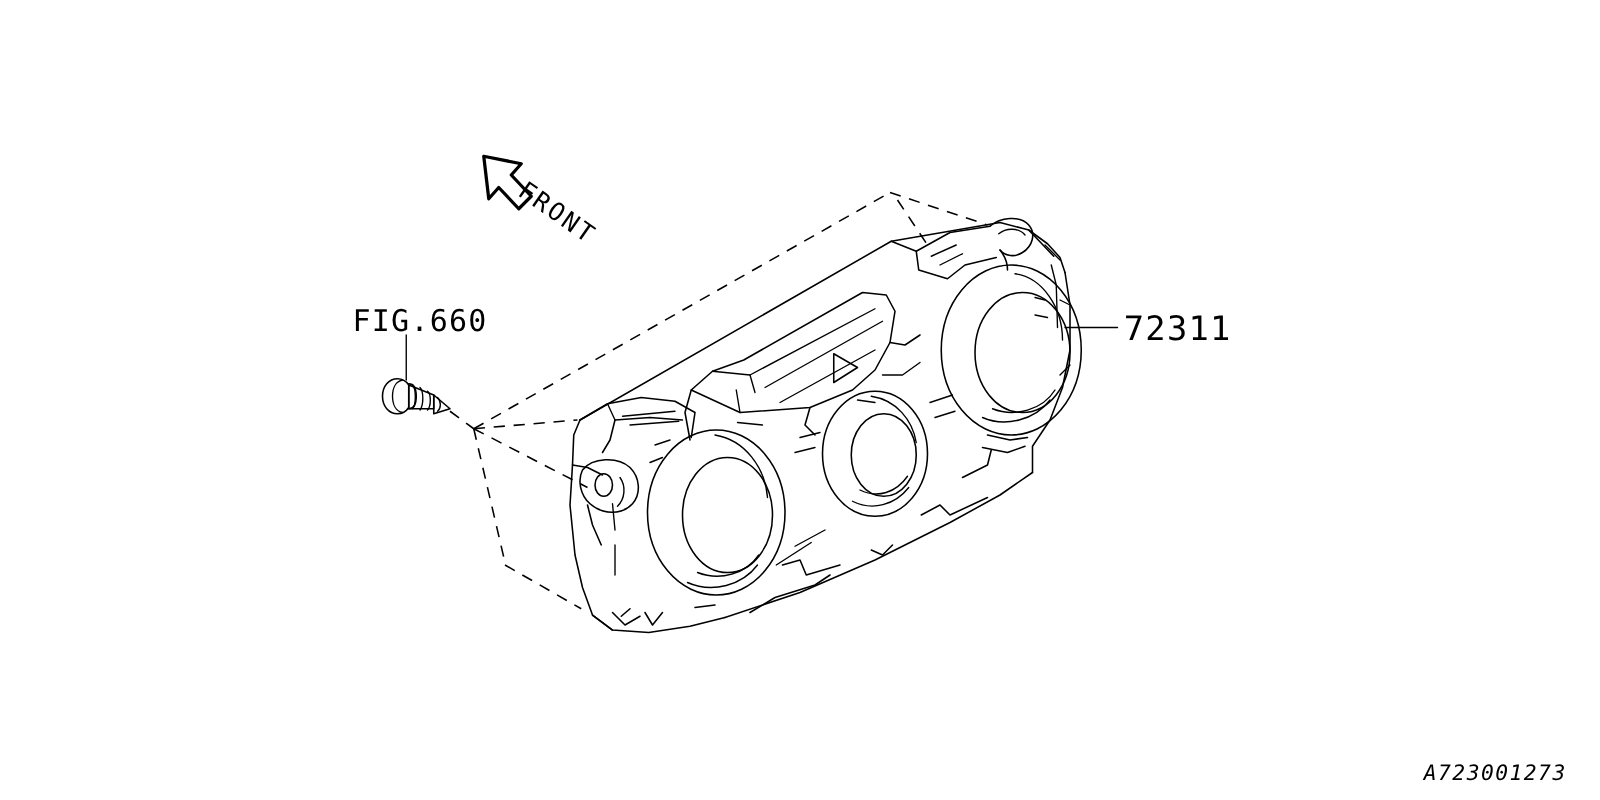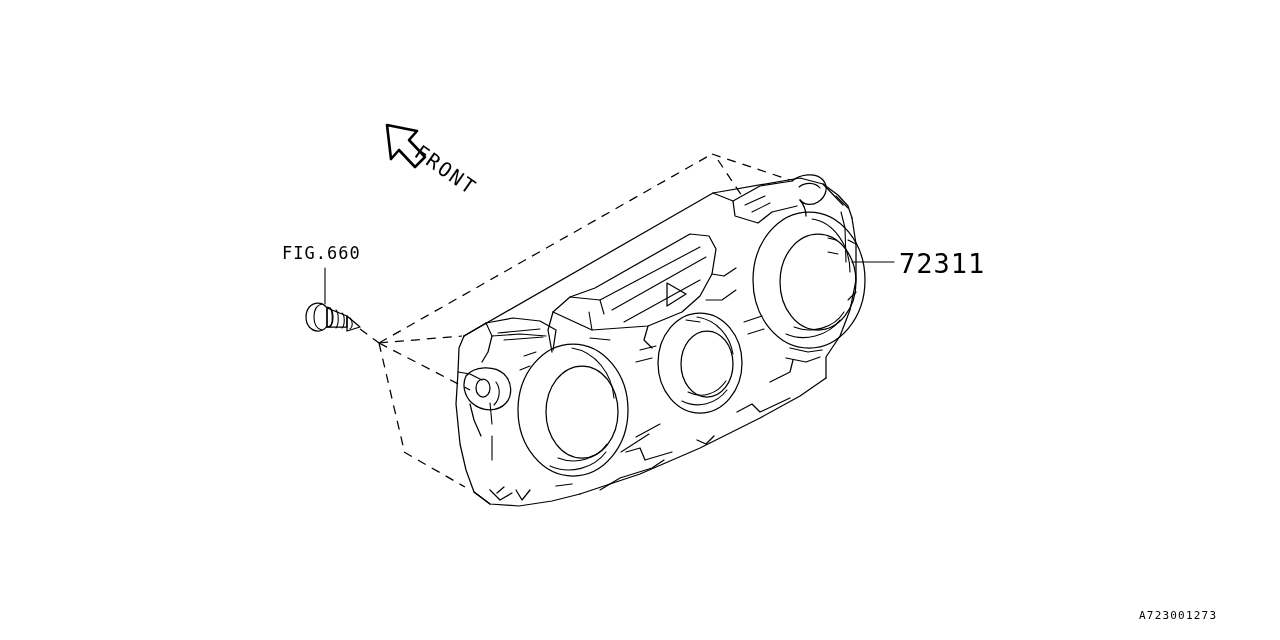--- a/index.html
+++ b/index.html
@@ -11,22 +11,22 @@
   #sheet{position:absolute;left:0;top:0;width:1280px;height:640px;}
   svg#drawing{position:absolute;left:0;top:0;width:1280px;height:640px;display:block;}
   .txt{
     position:absolute;
     font-family:"DejaVu Sans Mono","Liberation Mono",monospace;
     color:#000000;
     white-space:pre;
     letter-spacing:1px;
   }
   #label-part{left:899px;top:248px;font-size:27px;}
-  #label-fig{left:282px;top:243px;font-size:17px;}
-  #label-drawing{left:1139px;top:609px;font-size:11px;letter-spacing:1.2px;}
+  #label-fig{left:282px;top:243px;font-size:24px;}
+  #label-drawing{left:1139px;top:609px;font-size:17px;letter-spacing:1.2px;font-style:italic;}
   #label-front{
     left:424px;top:140px;font-size:20px;letter-spacing:2px;
     transform:rotate(35deg);transform-origin:0 0;
   }
 </style>
 </head>
 <body>
 
 <div id="sheet">
 

